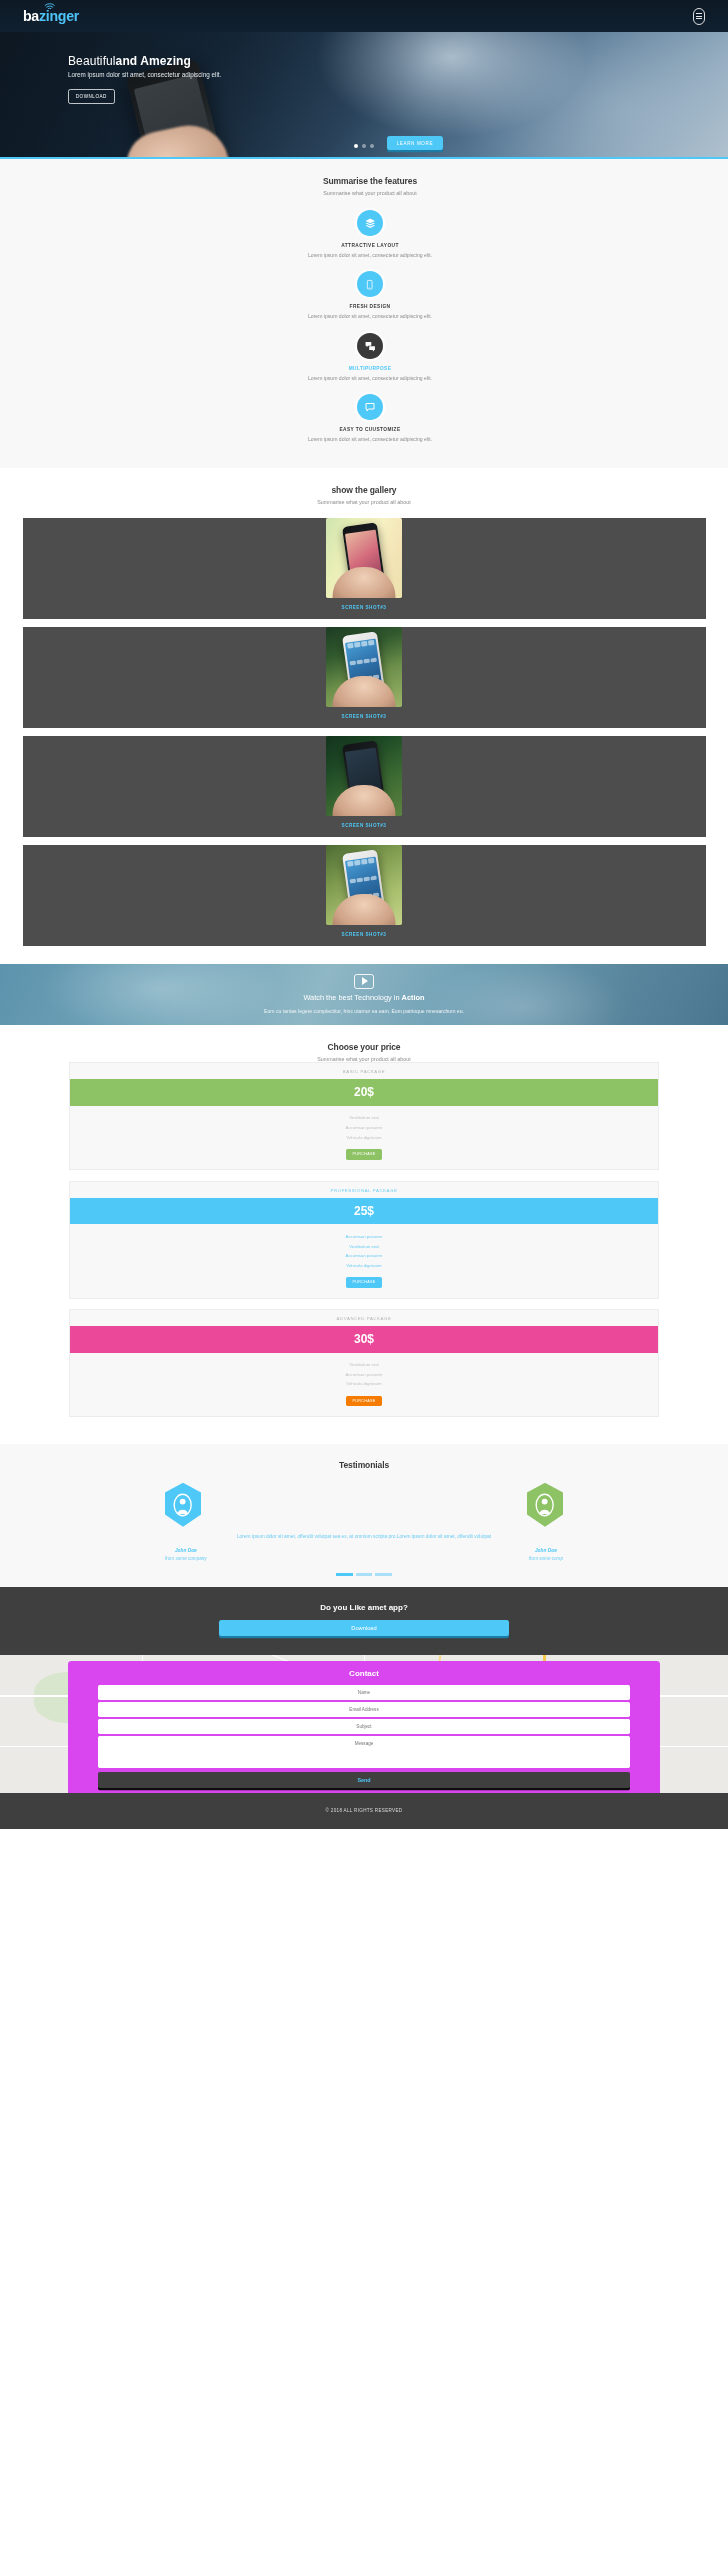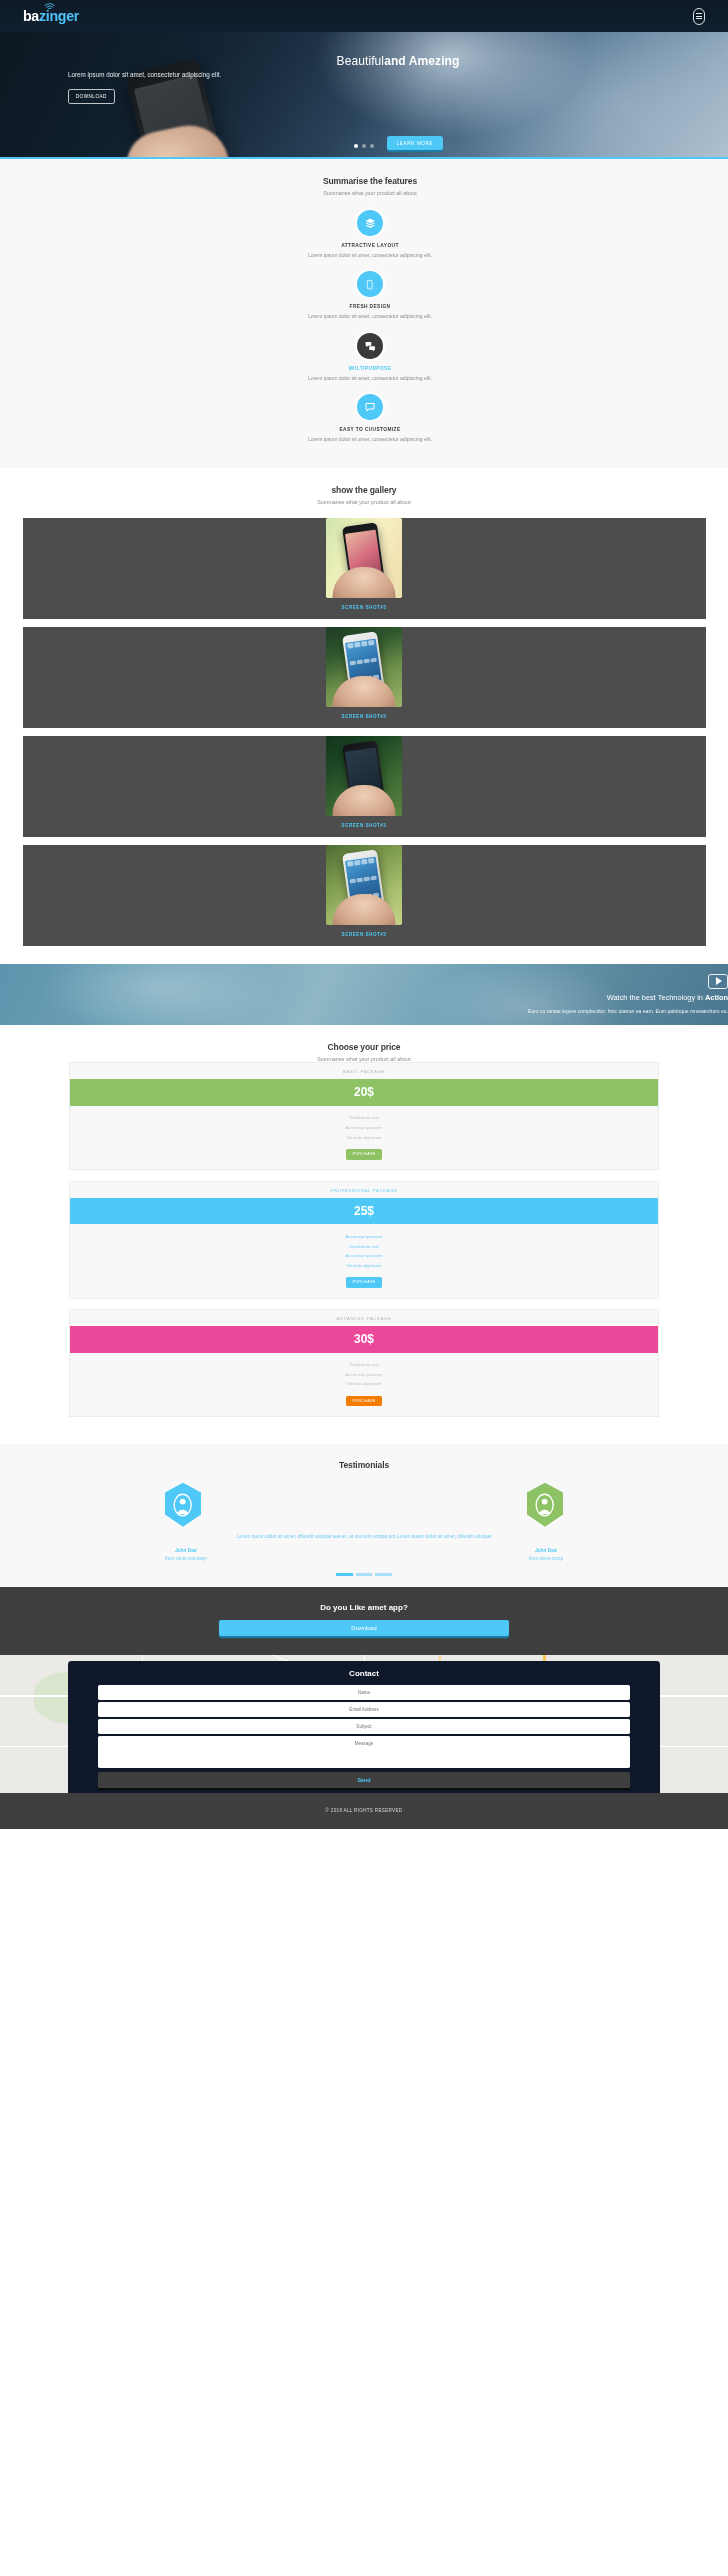--- a/index.html
+++ b/index.html
@@ -95,21 +95,20 @@
     position: relative;
     z-index: 6;
     padding: 21.6px 0 0 68px;
   }
   .hero-title {
     font-size: 12px;
     font-weight: 300;
     color: #ffffff;
     letter-spacing: 0.1px;
     margin-bottom: 3.4px;
-    text-align: center;
   }
   .hero-title b { font-weight: bold; }
   .hero-sub {
     font-size: 6.3px;
     color: #e3eaee;
     font-weight: 300;
     margin-bottom: 11.4px;
   }
   .btn-download-outline {
     display: inline-block;
@@ -258,21 +257,21 @@
   
   .video {
     position: relative;
     height: 61px;
     overflow: hidden;
     background:
       radial-gradient(ellipse 171px 74px at 22% 40%, rgba(255,255,255,0.28), rgba(255,255,255,0) 70%),
       radial-gradient(ellipse 148px 68px at 72% 70%, rgba(255,255,255,0.20), rgba(255,255,255,0) 70%),
       linear-gradient(115deg, #5e93ad 0%, #6ea3b8 22%, #8fb7c5 44%, #6f9fb5 64%, #59869d 84%, #4b7690 100%);
     display: flex; flex-direction: column;
-    align-items: flex-end; justify-content: center;
+    align-items: center; justify-content: center;
     text-align: center;
   }
   .play-box {
     width: 20px; height: 14.2px;
     border: 0.9px solid rgba(255,255,255,0.9);
     border-radius: 2.8px;
     display: flex; align-items: center; justify-content: center;
     margin-bottom: 4.6px;
     cursor: pointer;
   }
@@ -394,21 +393,21 @@
   .map-pin {
     position: absolute;
     width: 8px; height: 10.2px;
     background: #e23b2e;
     clip-path: polygon(50% 100%, 0% 42%, 8% 14%, 30% 0%, 70% 0%, 92% 14%, 100% 42%);
   }
   .contact-card {
     position: absolute;
     left: 68px; top: 5.7px;
     width: 592px;
-    background: #0f172a;
+    background: #d946ef;
     border-radius: 3.4px;
     padding: 8px 30px 11.4px;
     z-index: 5;
   }
   .contact-title {
     text-align: center;
     font-size: 8px;
     font-weight: bold;
     color: #fff;
     margin-bottom: 7.4px;

